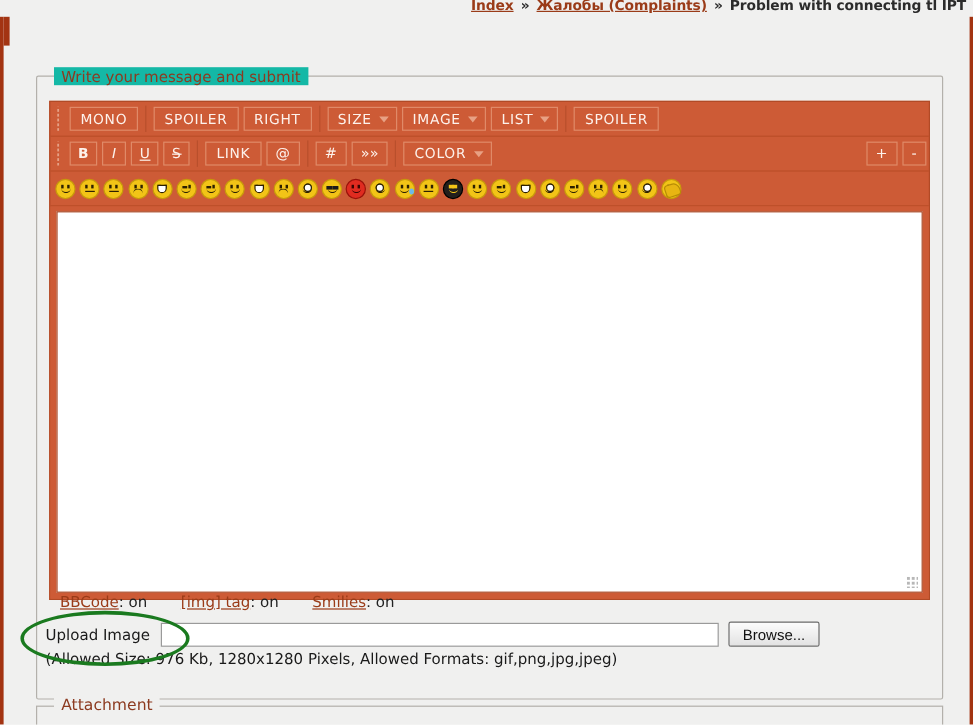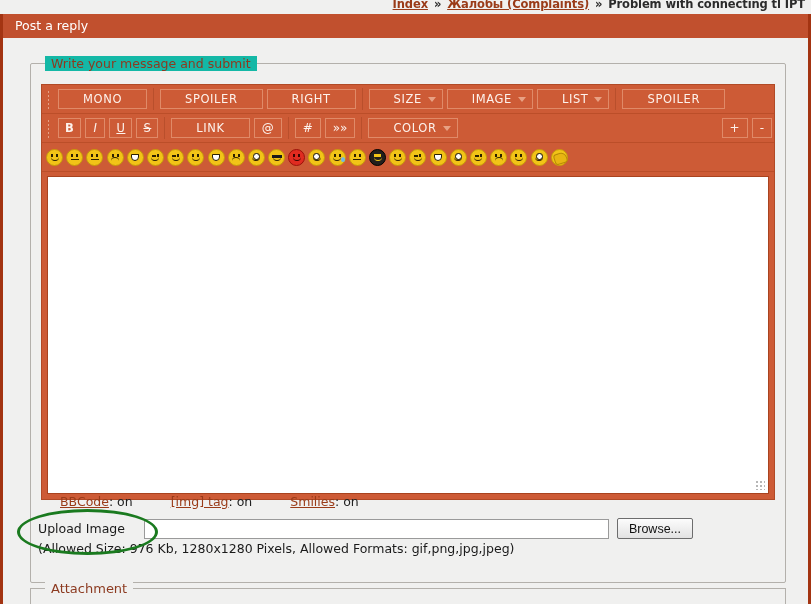--- a/index.html
+++ b/index.html
@@ -128,21 +128,21 @@
     background-image:
       radial-gradient(#e8a98f 35%, transparent 40%);
     background-size: 3px 4px;
     background-position: 1px 1px;
     background-repeat: repeat-y;
     opacity: 0.9;
   }
   .btn {
     height: 20px;
     min-width: 20px;
-    padding: 0 24px;
+    padding: 0 8px;
     margin: 0 2px;
     display: inline-flex;
     align-items: center;
     justify-content: center;
     border: 1px solid #e08a68;
     background: transparent;
     color: #fdf2ec;
     font-size: 11.5px;
     font-family: "DejaVu Sans", "Liberation Sans", sans-serif;
     letter-spacing: 0.6px;
@@ -272,35 +272,35 @@
   .status-line {
     position: absolute;
     left: 44px; top: 494px;
     font-size: 12.5px;
     color: #222;
     white-space: nowrap;
   }
   .status-line a {
     color: #9a3b18;
     text-decoration: underline;
-    margin-left: 16px;
+    margin-left: 6px;
   }
   .status-item { margin-right: 22px; }
 
   
   .upload-row {
     position: absolute;
     left: 38px; top: 518px;
     display: flex;
     align-items: center;
   }
   .upload-label {
     font-size: 12.5px;
     color: #1a1a1a;
-    padding-right: 19px;
+    padding-right: 9px;
   }
   .upload-input {
     width: 465px;
     height: 20px;
     background: #fff;
     border: 1px solid #9a9a9a;
     box-sizing: border-box;
   }
   .browse-btn {
     margin-left: 8px;
@@ -344,21 +344,20 @@
     <a href="#">Index</a>
     <span class="sep">»</span>
     <a href="#">Жалобы (Complaints)</a>
     <span class="sep">»</span>
     <span>Problem with connecting tl IPT</span>
   </div>
 
   <div class="page-frame"></div>
 
   <div class="titlebar-accent"></div>
-  <div class="titlebar">Post a reply</div>
 
   <div class="fieldset"></div>
   <div class="legend">Write your message and submit</div>
 
   <div class="editor">
 
     <div class="tb-row">
       <div class="grip"></div>
       <button class="btn">MONO</button>
       <div class="tb-sep"></div>

